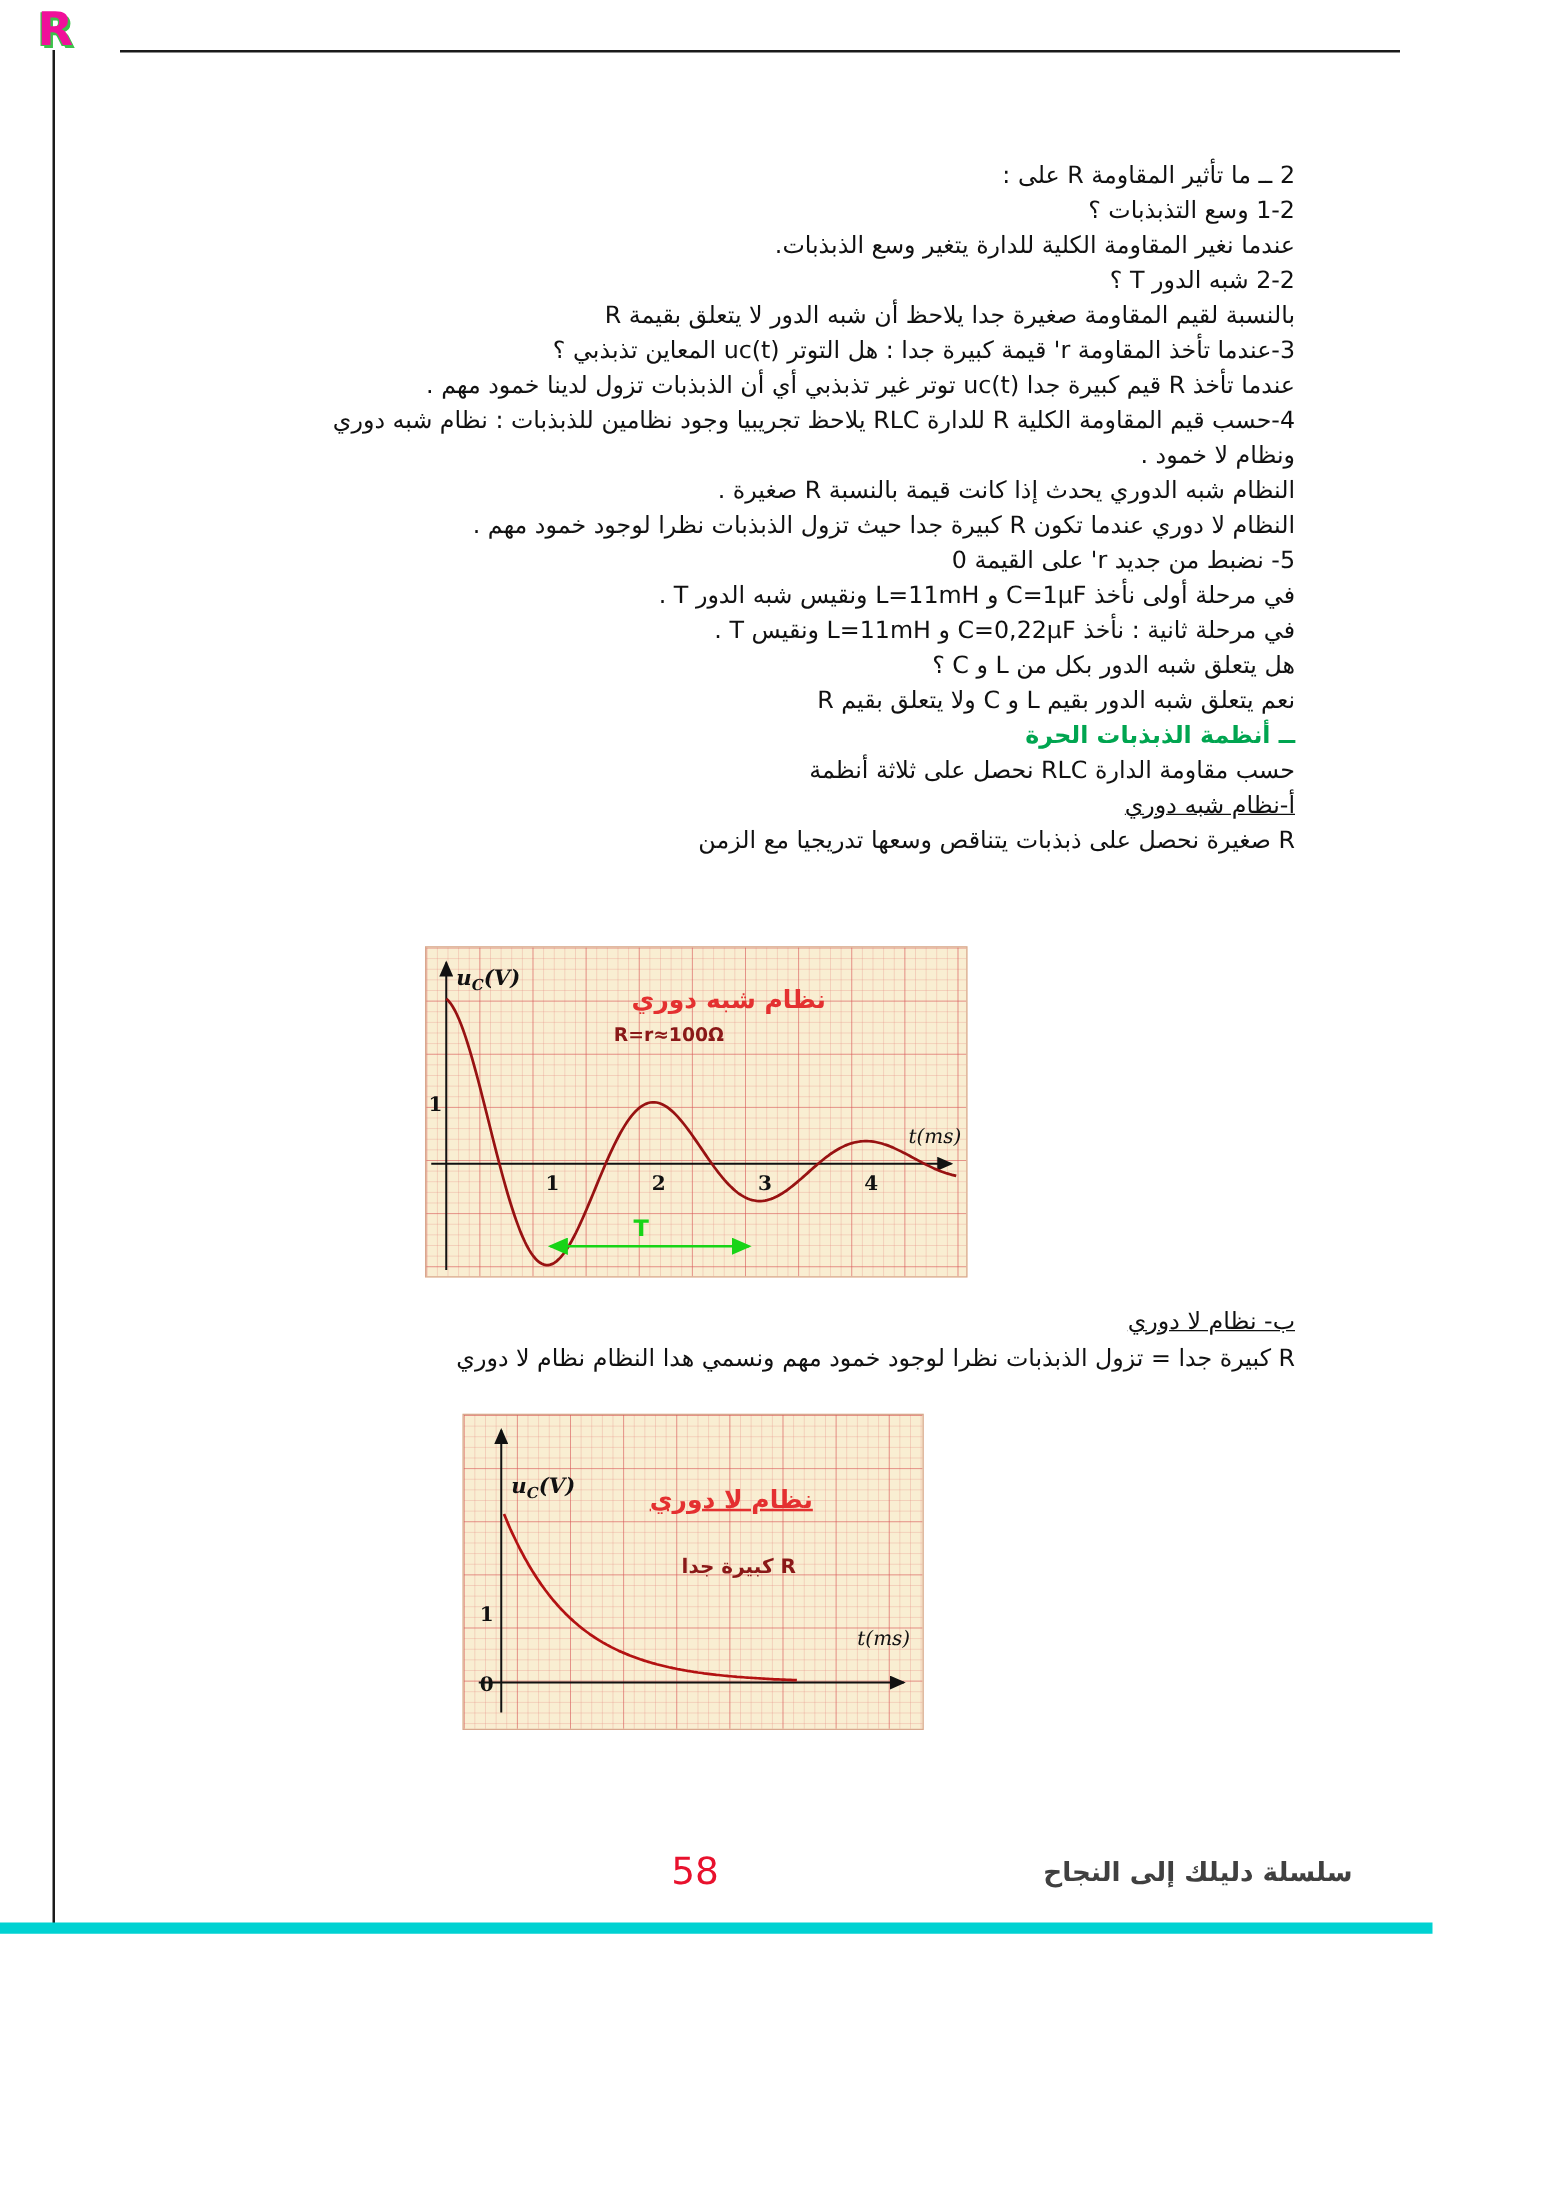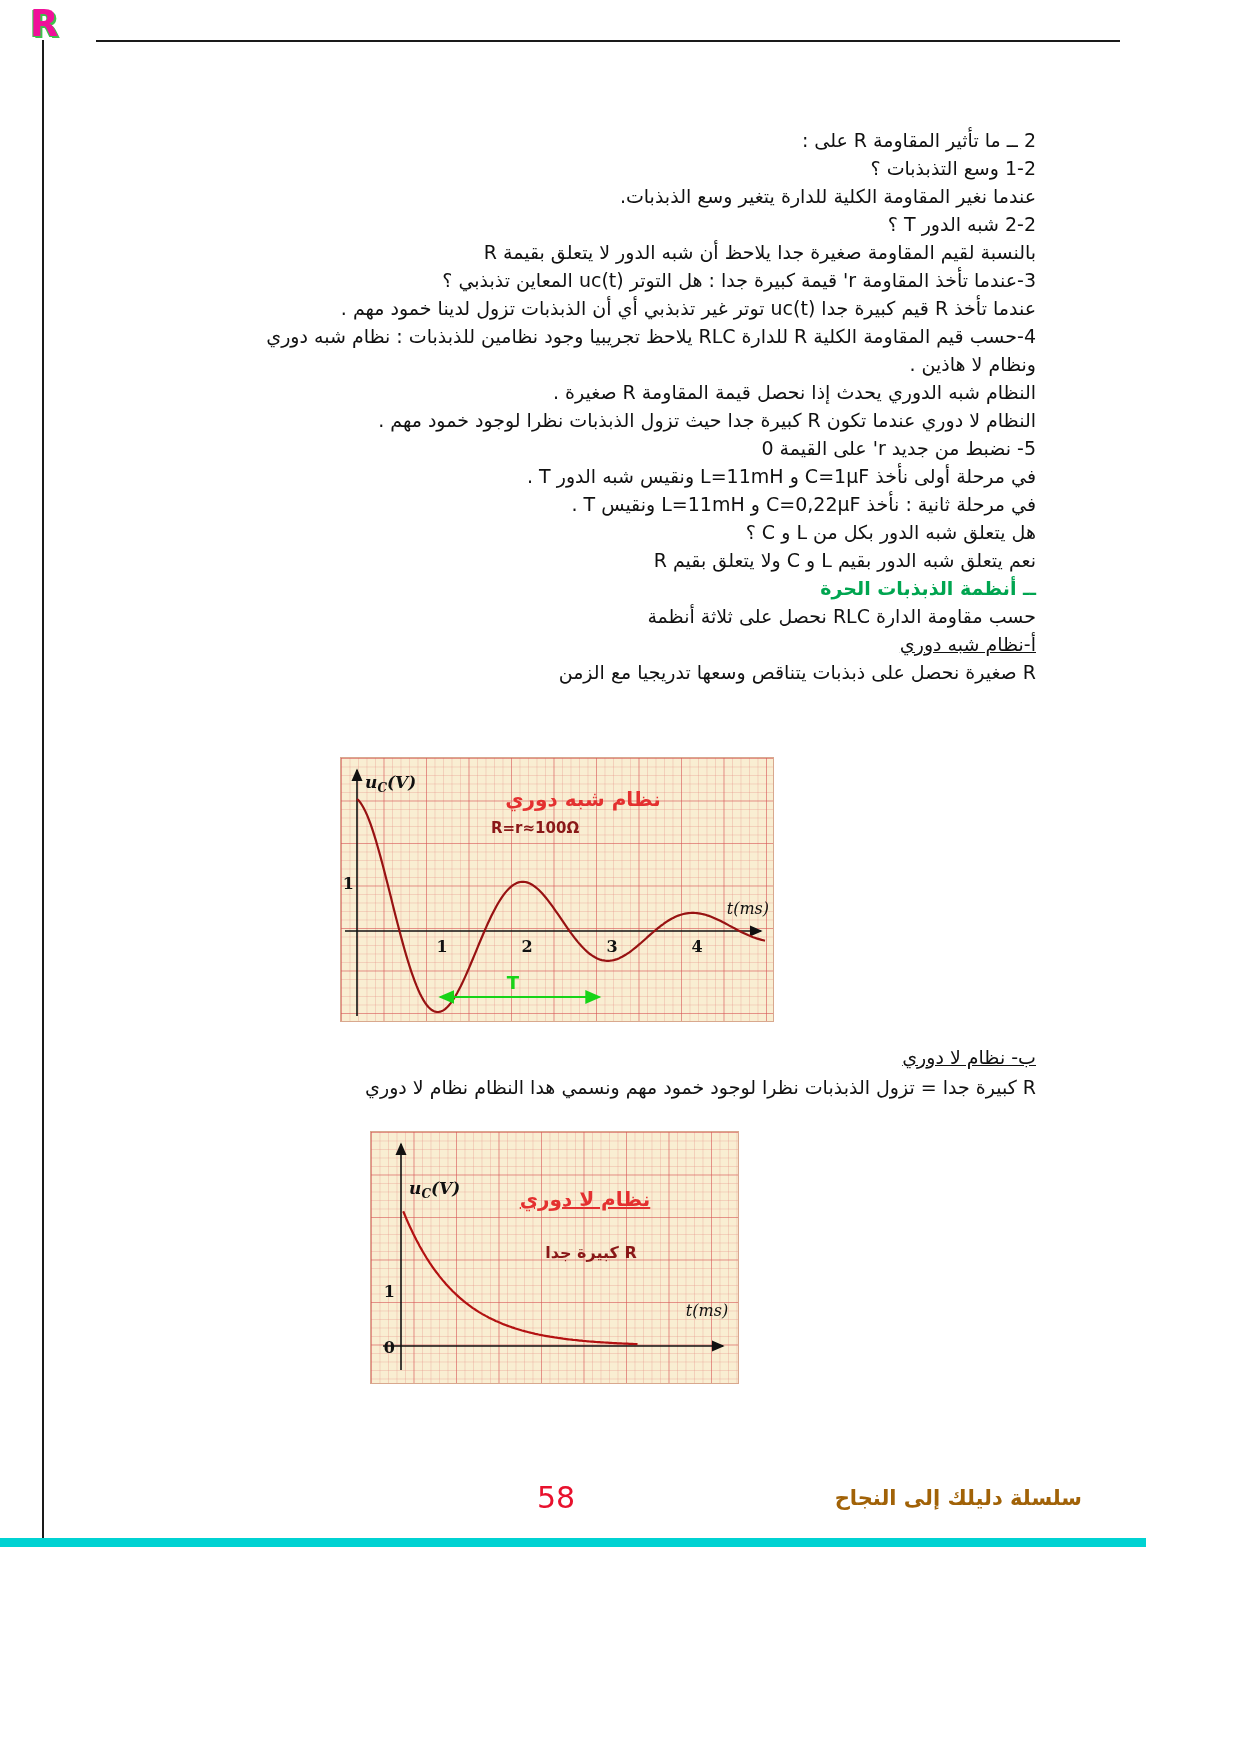--- a/index.html
+++ b/index.html
@@ -35,43 +35,43 @@
   .axis-label{font-family:"DejaVu Serif",serif;font-style:italic;font-size:16px;fill:#111;}
   .tick{font-family:"DejaVu Serif",serif;font-weight:bold;font-size:16px;fill:#111;}
   .gtitle{font-size:20px;font-weight:bold;fill:#e43030;}
   .gannot{font-size:15px;font-weight:bold;fill:#8a1818;}
   .ylab{font-family:"DejaVu Serif",serif;font-style:italic;font-weight:bold;font-size:17px;fill:#111;}
   .tmark{font-size:18px;font-weight:bold;fill:#17d417;}
 
   .footer-num{position:absolute;left:506px;top:1480px;width:100px;text-align:center;
               font-size:30px;font-weight:normal;color:#e8112d;}
   .footer-series{position:absolute;right:158px;top:1486px;font-size:21px;font-weight:bold;
-                 direction:rtl;color:#a16207;}
+                 direction:rtl;color:#404040;}
   .bottom-bar{position:absolute;left:0;top:1538px;width:1146px;height:9px;background:#00d2d2;}
 </style>
 </head>
 <body>
 
 <div class="page">
 
   <div class="logo">R</div>
   <div class="rule-top"></div>
   <div class="rule-left"></div>
 
   <div class="text-block">
     <div class="line">2 ــ ما تأثير المقاومة R على :</div>
     <div class="line">1-2 وسع التذبذبات ؟</div>
     <div class="line">عندما نغير المقاومة الكلية للدارة يتغير وسع الذبذبات.</div>
     <div class="line">2-2 شبه الدور T ؟</div>
     <div class="line">بالنسبة لقيم المقاومة صغيرة جدا يلاحظ أن شبه الدور لا يتعلق بقيمة R</div>
     <div class="line">3-عندما تأخذ المقاومة r' قيمة كبيرة جدا : هل التوتر uc(t) المعاين تذبذبي ؟</div>
     <div class="line">عندما تأخذ R قيم كبيرة جدا uc(t) توتر غير تذبذبي أي أن الذبذبات تزول لدينا خمود مهم .</div>
     <div class="line">4-حسب قيم المقاومة الكلية R للدارة RLC يلاحظ تجريبيا وجود نظامين للذبذبات : نظام شبه دوري</div>
-    <div class="line">ونظام لا هاذين .</div>
-    <div class="line">النظام شبه الدوري يحدث إذا نحصل قيمة المقاومة R صغيرة .</div>
+    <div class="line">ونظام لا خمود .</div>
+    <div class="line">النظام شبه الدوري يحدث إذا كانت قيمة بالنسبة R صغيرة .</div>
     <div class="line">النظام لا دوري عندما تكون R كبيرة جدا حيث تزول الذبذبات نظرا لوجود خمود مهم .</div>
     <div class="line">5- نضبط من جديد r' على القيمة 0</div>
     <div class="line">في مرحلة أولى نأخذ C=1μF و L=11mH ونقيس شبه الدور T .</div>
     <div class="line">في مرحلة ثانية : نأخذ C=0,22μF و L=11mH ونقيس T .</div>
     <div class="line">هل يتعلق شبه الدور بكل من L و C ؟</div>
     <div class="line">نعم يتعلق شبه الدور بقيم L و C ولا يتعلق بقيم R</div>
     <div class="line green-heading">ــ أنظمة الذبذبات الحرة</div>
     <div class="line">حسب مقاومة الدارة RLC نحصل على ثلاثة أنظمة</div>
     <div class="line sub-heading">أ-نظام شبه دوري</div>
     <div class="line">R صغيرة نحصل على ذبذبات يتناقص وسعها تدريجيا مع الزمن</div>

